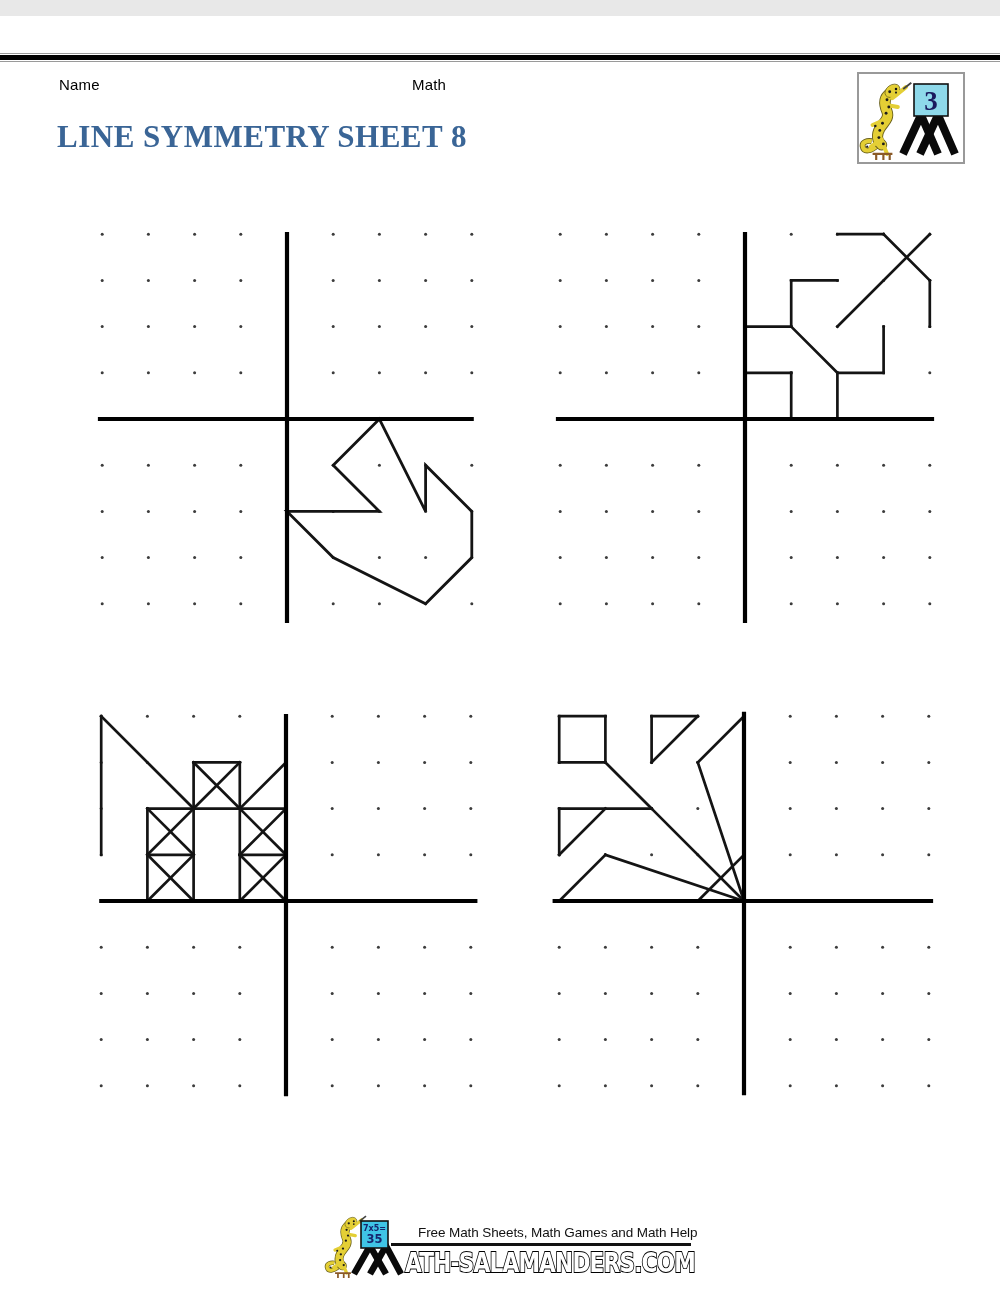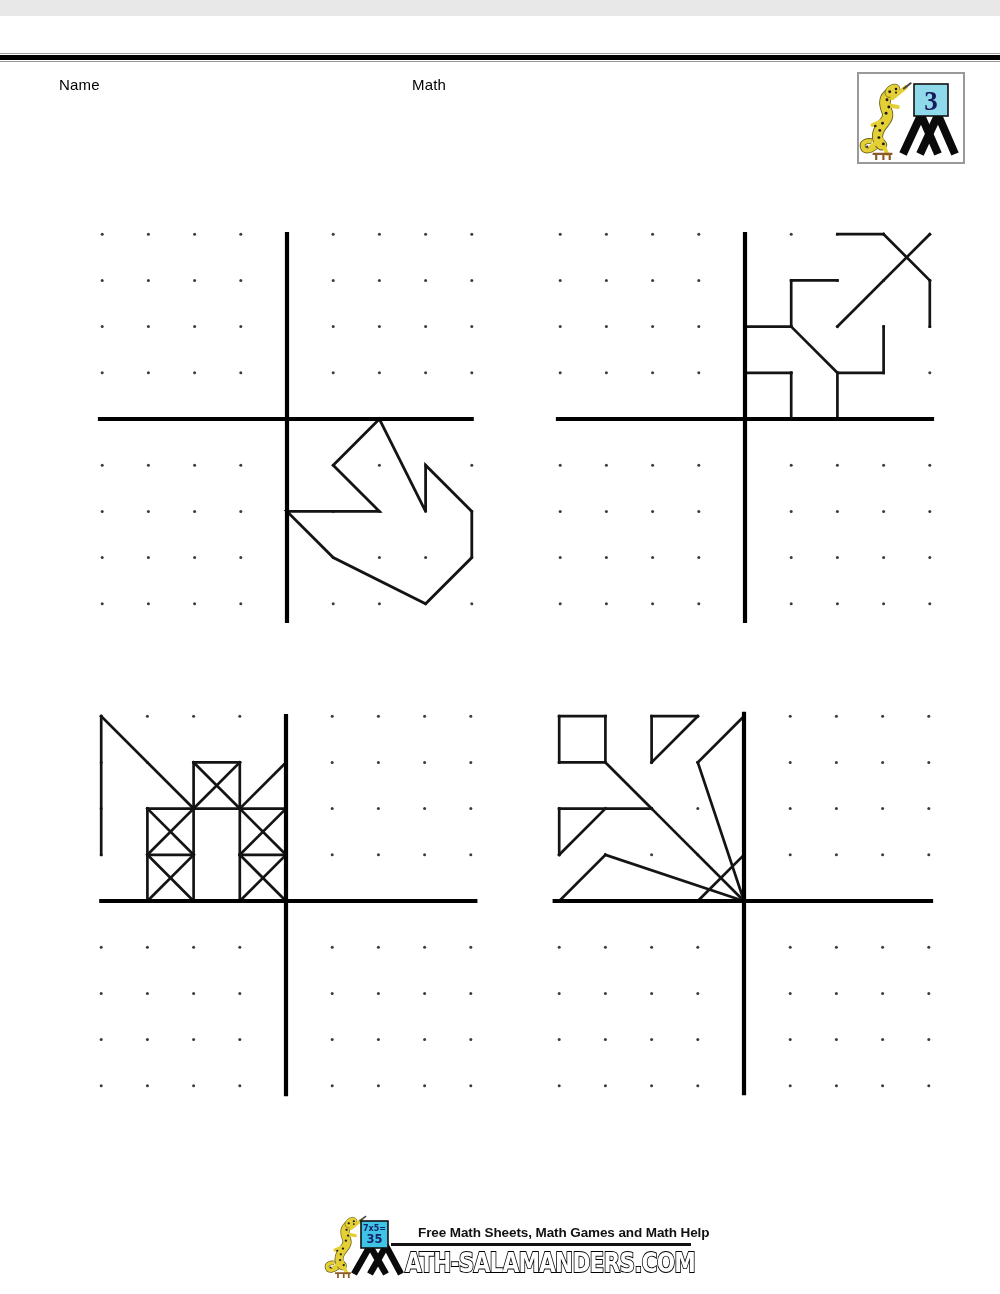--- a/index.html
+++ b/index.html
@@ -23,21 +23,21 @@
     font-family:"Liberation Serif",serif;font-weight:bold;font-size:31px;
     letter-spacing:0.5px;
   }
   .subtitle{
     position:absolute;left:57px;top:155px;
     font-size:24px;color:#1b1b1b;
   }
   #grids-svg{position:absolute;left:0;top:0;}
   .footer{position:absolute;left:0;top:1190px;width:918px;height:90px;}
   .flogo{position:absolute;left:323px;top:6px;}
-  .tagline{position:absolute;left:418px;top:19px;font-size:13.5px;font-weight:bold;color:#111;letter-spacing:-0.1px;}
+  .tagline{position:absolute;left:418px;top:19px;font-size:13.5px;font-weight:normal;color:#111;letter-spacing:-0.1px;}
   .frule{position:absolute;left:391px;top:37px;width:300px;height:3px;background:#111;}
   .sitename{position:absolute;left:403px;top:40px;}
   .sitename text{
     font-family:"DejaVu Sans",sans-serif;font-weight:bold;font-size:27px;
     fill:#ffffff;stroke:#000000;stroke-width:1.9;paint-order:stroke;letter-spacing:-1px;
   }
   .mstroke{fill:none;stroke:#0a0a0a;}
   .board{stroke:#111;stroke-width:1.6;}
   .bnum{font-family:"DejaVu Sans",sans-serif;font-weight:bold;text-anchor:middle;}
   .grade3{font-family:"Liberation Serif",serif;font-weight:bold;font-size:27px;text-anchor:middle;}
@@ -89,20 +89,21 @@
         <path class="mstroke" d="M61,80 L79,41 L96,80" stroke-width="8"></path>
       </g>
       <rect x="55" y="10" width="34" height="32" class="board" id="gradeBoard" fill="#8ed9ea"></rect>
       <text x="72" y="36" class="grade3" id="gradeNum" fill="#1a1a5e">3</text>
       <g>
         <use href="#salaShape" transform="translate(1,6) scale(0.9)"></use>
       </g>
     </svg>
   </div>
 
+  <div class="title" style="color: rgb(58, 101, 150);">LINE SYMMETRY SHEET 8</div>
 
   <svg id="grids-svg" width="1000" height="1294">
       <g>
         <circle cx="102.19999999999999" cy="218.2" r="1.5" fill="#3c3c3c"></circle>
         <circle cx="102.19999999999999" cy="264.4" r="1.5" fill="#3c3c3c"></circle>
         <circle cx="102.19999999999999" cy="310.6" r="1.5" fill="#3c3c3c"></circle>
         <circle cx="102.19999999999999" cy="356.8" r="1.5" fill="#3c3c3c"></circle>
         <circle cx="102.19999999999999" cy="449.2" r="1.5" fill="#3c3c3c"></circle>
         <circle cx="102.19999999999999" cy="495.4" r="1.5" fill="#3c3c3c"></circle>
         <circle cx="102.19999999999999" cy="541.6" r="1.5" fill="#3c3c3c"></circle>

